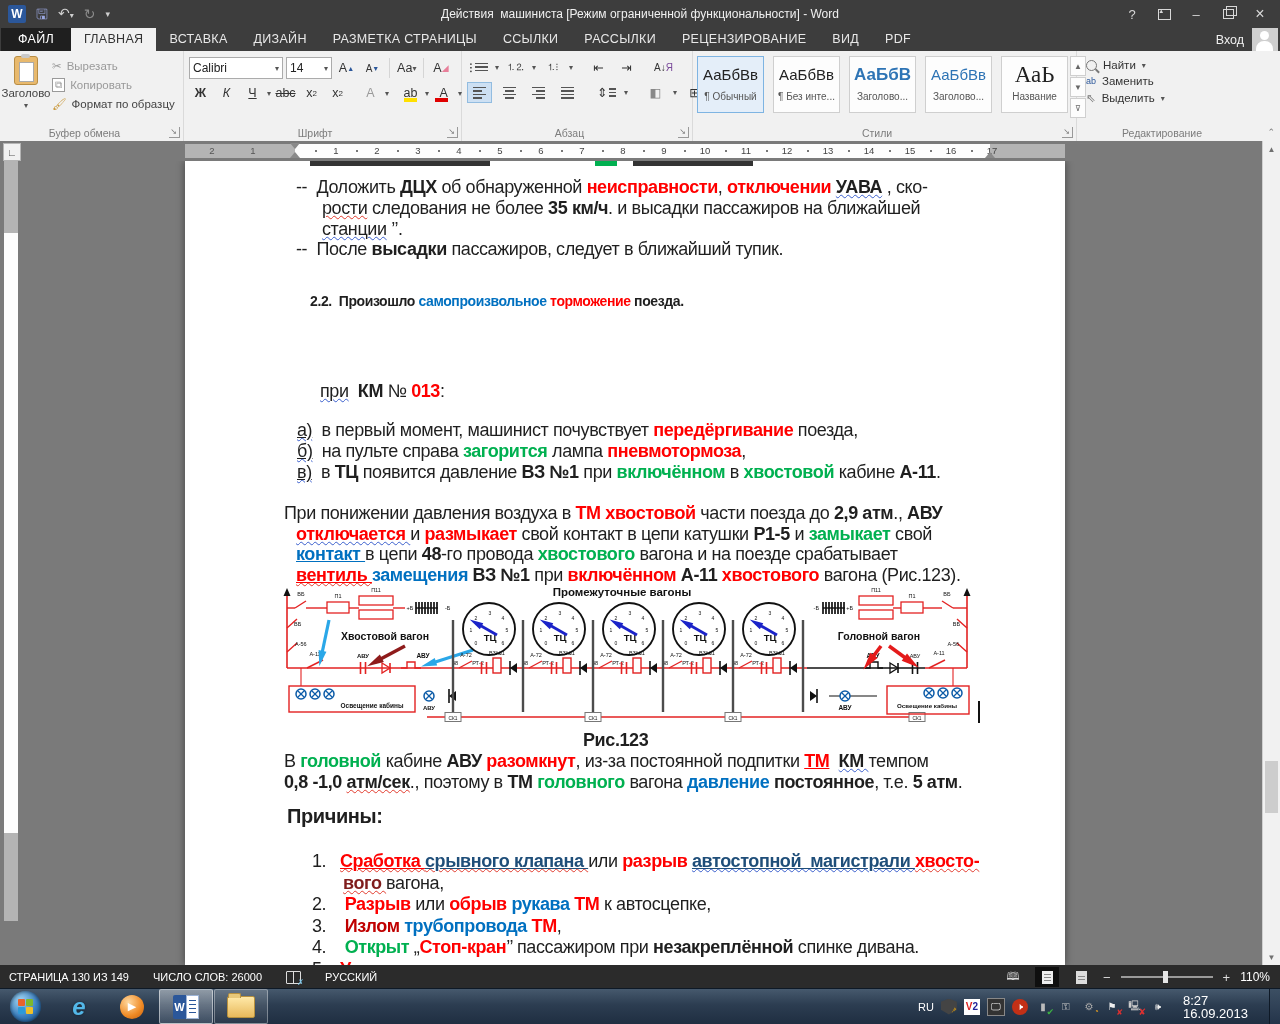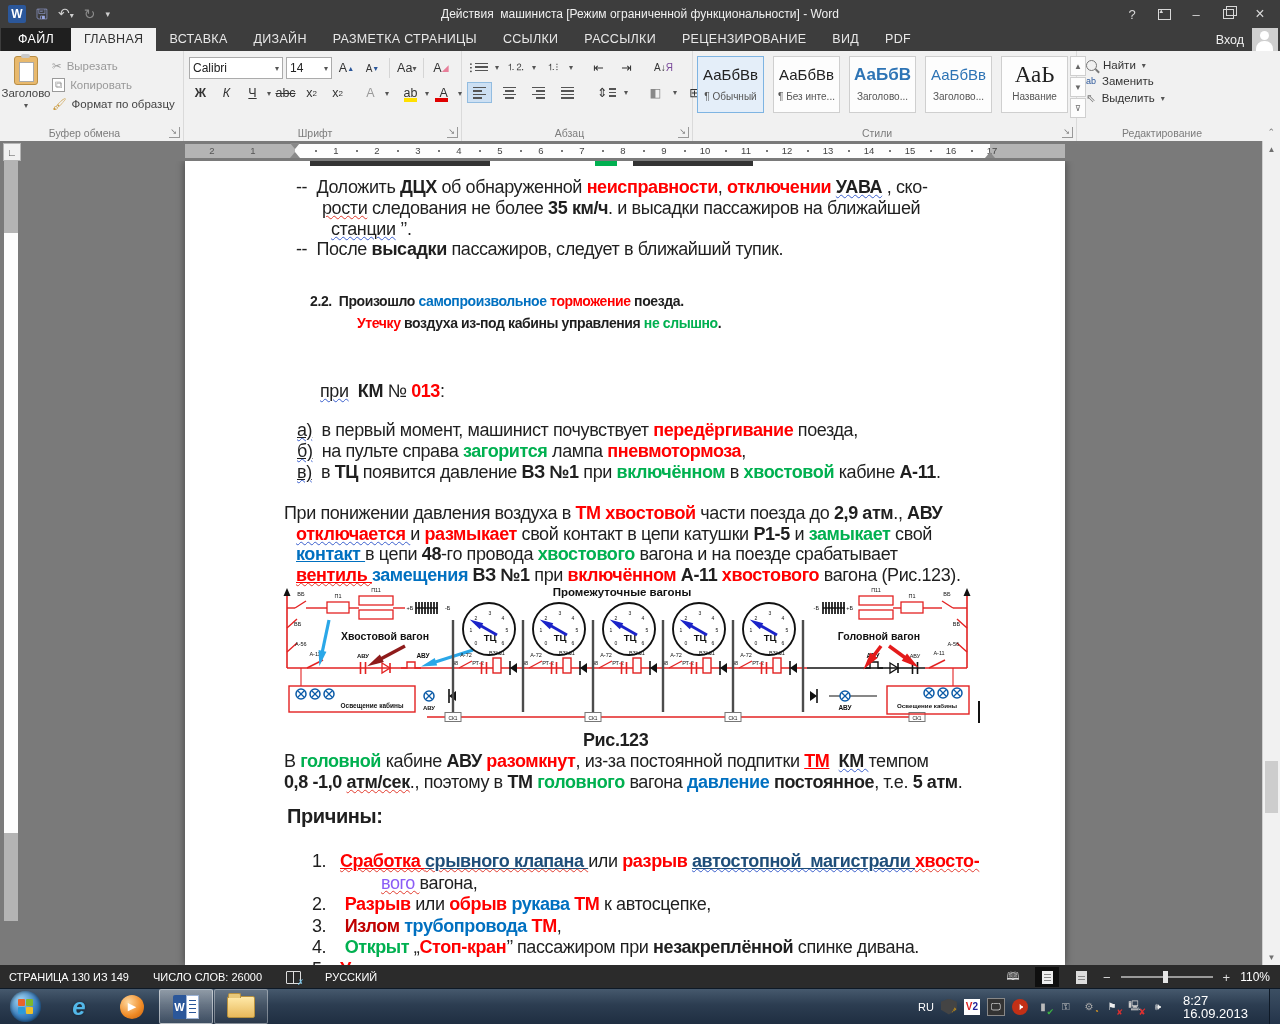--- a/index.html
+++ b/index.html
@@ -692,38 +692,37 @@
         <line x1="663" y1="112" x2="669" y2="106" stroke="#0d5ca8" stroke-width="1.2"></line>
         <circle cx="680" cy="109" r="5" fill="#fff" stroke="#0d5ca8" stroke-width="1.5"></circle>
         <line x1="677" y1="106" x2="683" y2="112" stroke="#0d5ca8" stroke-width="1.2"></line>
         <line x1="677" y1="112" x2="683" y2="106" stroke="#0d5ca8" stroke-width="1.2"></line>
         <text x="650" y="124" font-size="6.2" text-anchor="middle" fill="#111" font-weight="bold" font-family="&quot;Liberation Sans&quot;,sans-serif">Освещение кабины</text>
         <line x1="676" y1="84" x2="676" y2="102" stroke="#e32222" stroke-width="1.1"></line>
       </svg>
     <span class="caret"></span>
   <div class="doc-line" style="left: 111px; top: 16px;"><span style="color: rgb(31, 31, 31);">--  Доложить </span><span style="color: rgb(31, 31, 31); font-weight: bold;">ДЦХ </span><span style="color: rgb(31, 31, 31);">об обнаруженной </span><span style="color: rgb(255, 0, 0); font-weight: bold;">неисправности</span><span style="color: rgb(31, 31, 31);">, </span><span style="color: rgb(255, 0, 0); font-weight: bold;">отключении </span><span style="text-decoration: underline 1px wavy rgb(58, 95, 205);"><span style="color: rgb(31, 31, 31); font-weight: bold;">УАВА</span></span><span style="color: rgb(31, 31, 31);"> , ско-</span></div>
       <div class="doc-line" style="left: 137px; top: 37px;"><span style="text-decoration: underline 1px wavy rgb(226, 59, 46);"><span style="color: rgb(31, 31, 31);">рости</span></span><span style="color: rgb(31, 31, 31);"> следования не более </span><span style="color: rgb(31, 31, 31); font-weight: bold;">35 км/ч</span><span style="color: rgb(31, 31, 31);">. и высадки пассажиров на ближайшей</span></div>
-      <div class="doc-line" style="left: 146px; top: 58px;"><span style="text-decoration: underline 1px wavy rgb(58, 95, 205);"><span style="color: rgb(31, 31, 31);">станции</span></span><span style="color: rgb(31, 31, 31);"> ’’.</span></div>
+      <div class="doc-line" style="left: 137px; top: 58px;"><span style="text-decoration: underline 1px wavy rgb(58, 95, 205);"><span style="color: rgb(31, 31, 31);">станции</span></span><span style="color: rgb(31, 31, 31);"> ’’.</span></div>
       <div class="doc-line" style="left: 111px; top: 78px;"><span style="color: rgb(31, 31, 31);">--  После </span><span style="color: rgb(31, 31, 31); font-weight: bold;">высадки </span><span style="color: rgb(31, 31, 31);">пассажиров, следует в ближайший тупик.</span></div>
       <div class="doc-line h" style="left: 125px; top: 130px;"><span style="color: rgb(31, 31, 31); font-weight: bold;">2.2.  Произошло </span><span style="color: rgb(0, 112, 192); font-weight: bold;">самопроизвольное </span><span style="color: rgb(255, 0, 0); font-weight: bold;">торможение </span><span style="color: rgb(31, 31, 31); font-weight: bold;">поезда.</span></div>
-      <div class="doc-line h" style="left: 172px; top: 152px;"><span style="color: rgb(255, 0, 0); font-weight: bold;">Утечку </span><span style="color: rgb(31, 31, 31); font-weight: bold;">воздуха из-под кабины управления </span><span style="color: rgb(0, 176, 80); font-weight: bold;">не слышно</span><span style="color: rgb(31, 31, 31); font-weight: bold;">.</span></div>
       <div class="doc-line" style="left: 135px; top: 220px;"><span style="text-decoration: underline 1px wavy rgb(58, 95, 205);"><span style="color: rgb(31, 31, 31);">при</span></span><span style="color: rgb(31, 31, 31);">  </span><span style="color: rgb(31, 31, 31); font-weight: bold;">КМ </span><span style="color: rgb(31, 31, 31);">№ </span><span style="color: rgb(255, 0, 0); font-weight: bold;">013</span><span style="color: rgb(31, 31, 31);">:</span></div>
       <div class="doc-line" style="left: 112px; top: 259px;"><span style="text-decoration: underline 1px wavy rgb(58, 95, 205);"><span style="color: rgb(31, 31, 31); text-decoration-line: underline; text-decoration-color: rgb(31, 31, 31);">а)</span></span><span style="color: rgb(31, 31, 31);">  в первый момент, машинист почувствует </span><span style="color: rgb(255, 0, 0); font-weight: bold;">передёргивание </span><span style="color: rgb(31, 31, 31);">поезда,</span></div>
       <div class="doc-line" style="left: 112px; top: 280px;"><span style="text-decoration: underline 1px wavy rgb(58, 95, 205);"><span style="color: rgb(31, 31, 31); text-decoration-line: underline; text-decoration-color: rgb(31, 31, 31);">б)</span></span><span style="color: rgb(31, 31, 31);">  на пульте справа </span><span style="color: rgb(0, 176, 80); font-weight: bold;">загорится </span><span style="color: rgb(31, 31, 31);">лампа </span><span style="color: rgb(255, 0, 0); font-weight: bold;">пневмотормоза</span><span style="color: rgb(31, 31, 31);">,</span></div>
       <div class="doc-line" style="left: 112px; top: 301px;"><span style="text-decoration: underline 1px wavy rgb(58, 95, 205);"><span style="color: rgb(31, 31, 31); text-decoration-line: underline; text-decoration-color: rgb(31, 31, 31);">в)</span></span><span style="color: rgb(31, 31, 31);">  в </span><span style="color: rgb(31, 31, 31); font-weight: bold;">ТЦ </span><span style="color: rgb(31, 31, 31);">появится давление </span><span style="color: rgb(31, 31, 31); font-weight: bold;">ВЗ №1 </span><span style="color: rgb(31, 31, 31);">при </span><span style="color: rgb(0, 176, 80); font-weight: bold;">включённом </span><span style="color: rgb(31, 31, 31);">в </span><span style="color: rgb(0, 176, 80); font-weight: bold;">хвостовой </span><span style="color: rgb(31, 31, 31);">кабине </span><span style="color: rgb(31, 31, 31); font-weight: bold;">А-11</span><span style="color: rgb(31, 31, 31);">.</span></div>
       <div class="doc-line" style="left: 99px; top: 342px;"><span style="color: rgb(31, 31, 31);">При понижении давления воздуха в </span><span style="color: rgb(255, 0, 0); font-weight: bold;">ТМ хвостовой </span><span style="color: rgb(31, 31, 31);">части поезда до </span><span style="color: rgb(31, 31, 31); font-weight: bold;">2,9 атм</span><span style="color: rgb(31, 31, 31);">., </span><span style="color: rgb(31, 31, 31); font-weight: bold;">АВУ</span></div>
       <div class="doc-line" style="left: 111px; top: 363px;"><span style="text-decoration: underline 1px wavy rgb(58, 95, 205);"><span style="color: rgb(255, 0, 0); font-weight: bold;">отключается </span></span><span style="color: rgb(31, 31, 31);">и </span><span style="color: rgb(255, 0, 0); font-weight: bold;">размыкает </span><span style="color: rgb(31, 31, 31);">свой контакт в цепи катушки </span><span style="color: rgb(31, 31, 31); font-weight: bold;">Р1-5 </span><span style="color: rgb(31, 31, 31);">и </span><span style="color: rgb(0, 176, 80); font-weight: bold;">замыкает </span><span style="color: rgb(31, 31, 31);">свой</span></div>
       <div class="doc-line" style="left: 111px; top: 383px;"><span style="color: rgb(0, 112, 192); font-weight: bold; text-decoration-line: underline; text-decoration-color: rgb(0, 112, 192);">контакт </span><span style="color: rgb(31, 31, 31);">в цепи </span><span style="color: rgb(31, 31, 31); font-weight: bold;">48</span><span style="color: rgb(31, 31, 31);">-го провода </span><span style="color: rgb(0, 176, 80); font-weight: bold;">хвостового </span><span style="color: rgb(31, 31, 31);">вагона и на поезде срабатывает</span></div>
       <div class="doc-line" style="left: 111px; top: 404px;"><span style="text-decoration: underline 1px wavy rgb(226, 59, 46);"><span style="color: rgb(255, 0, 0); font-weight: bold; text-decoration-line: underline; text-decoration-color: rgb(255, 0, 0);">вентиль </span></span><span style="color: rgb(0, 112, 192); font-weight: bold;">замещения </span><span style="color: rgb(31, 31, 31); font-weight: bold;">ВЗ №1 </span><span style="color: rgb(31, 31, 31);">при </span><span style="color: rgb(255, 0, 0); font-weight: bold;">включённом </span><span style="color: rgb(31, 31, 31); font-weight: bold;">А-11 </span><span style="color: rgb(255, 0, 0); font-weight: bold;">хвостового </span><span style="color: rgb(31, 31, 31);">вагона (Рис.123).</span></div>
       <div class="doc-line cap" style="left: 398px; top: 569px;"><span style="color: rgb(31, 31, 31); font-weight: bold;">Рис.123</span></div>
       <div class="doc-line" style="left: 99px; top: 590px;"><span style="color: rgb(31, 31, 31);">В </span><span style="color: rgb(0, 176, 80); font-weight: bold;">головной </span><span style="color: rgb(31, 31, 31);">кабине </span><span style="color: rgb(31, 31, 31); font-weight: bold;">АВУ </span><span style="color: rgb(255, 0, 0); font-weight: bold;">разомкнут</span><span style="color: rgb(31, 31, 31);">, из-за постоянной подпитки </span><span style="color: rgb(255, 0, 0); font-weight: bold; text-decoration-line: underline; text-decoration-color: rgb(255, 0, 0);">ТМ</span><span style="color: rgb(31, 31, 31);">  </span><span style="text-decoration: underline 1px wavy rgb(58, 95, 205);"><span style="color: rgb(31, 31, 31); font-weight: bold;">КМ </span></span><span style="color: rgb(31, 31, 31);">темпом</span></div>
       <div class="doc-line" style="left: 99px; top: 611px;"><span style="color: rgb(31, 31, 31); font-weight: bold;">0,8 -1,0 </span><span style="text-decoration: underline 1px wavy rgb(226, 59, 46);"><span style="color: rgb(31, 31, 31); font-weight: bold;">атм/сек</span></span><span style="color: rgb(31, 31, 31);">., поэтому в </span><span style="color: rgb(31, 31, 31); font-weight: bold;">ТМ </span><span style="color: rgb(0, 176, 80); font-weight: bold;">головного </span><span style="color: rgb(31, 31, 31);">вагона </span><span style="color: rgb(0, 112, 192); font-weight: bold;">давление </span><span style="color: rgb(31, 31, 31); font-weight: bold;">постоянное</span><span style="color: rgb(31, 31, 31);">, т.е. </span><span style="color: rgb(31, 31, 31); font-weight: bold;">5 атм</span><span style="color: rgb(31, 31, 31);">.</span></div>
       <div class="doc-line h2" style="left: 102px; top: 645px;"><span style="color: rgb(31, 31, 31); font-weight: bold;">Причины:</span></div>
       <div class="doc-line" style="left: 127px; top: 690px;"><span style="color: rgb(31, 31, 31);">1.   </span><span style="text-decoration: underline 1px wavy rgb(226, 59, 46);"><span style="color: rgb(255, 0, 0); font-weight: bold; text-decoration-line: underline; text-decoration-color: rgb(255, 0, 0);">Сработка </span></span><span style="text-decoration: underline 1px wavy rgb(226, 59, 46);"><span style="color: rgb(31, 78, 121); font-weight: bold; text-decoration-line: underline; text-decoration-color: rgb(31, 78, 121);">срывного клапана </span></span><span style="color: rgb(31, 31, 31);">или </span><span style="color: rgb(255, 0, 0); font-weight: bold;">разрыв </span><span style="text-decoration: underline 1px wavy rgb(58, 95, 205);"><span style="color: rgb(31, 78, 121); font-weight: bold; text-decoration-line: underline; text-decoration-color: rgb(31, 78, 121);">автостопной  магистрали </span></span><span style="text-decoration: underline 1px wavy rgb(226, 59, 46);"><span style="color: rgb(255, 0, 0); font-weight: bold;">хвосто-</span></span></div>
-      <div class="doc-line" style="left: 158px; top: 712px;"><span style="text-decoration: underline 1px wavy rgb(226, 59, 46);"><span style="color: #8b5cf6; font-weight: normal; margin-left: 38px;">вого </span></span><span style="color: rgb(31, 31, 31);">вагона,</span></div>
+      <div class="doc-line" style="left: 158px; top: 712px;"><span style="text-decoration: underline 1px wavy rgb(226, 59, 46);"><span style="color: #7f1d1d; font-weight: bold;">вого </span></span><span style="color: rgb(31, 31, 31);">вагона,</span></div>
       <div class="doc-line" style="left: 127px; top: 733px;"><span style="color: rgb(31, 31, 31);">2.    </span><span style="color: rgb(255, 0, 0); font-weight: bold;">Разрыв </span><span style="color: rgb(31, 31, 31);">или </span><span style="color: rgb(255, 0, 0); font-weight: bold;">обрыв </span><span style="color: rgb(0, 112, 192); font-weight: bold;">рукава </span><span style="color: rgb(255, 0, 0); font-weight: bold;">ТМ </span><span style="color: rgb(31, 31, 31);">к автосцепке,</span></div>
       <div class="doc-line" style="left: 127px; top: 755px;"><span style="color: rgb(31, 31, 31);">3.    </span><span style="color: rgb(192, 0, 0); font-weight: bold;">Излом </span><span style="color: rgb(0, 112, 192); font-weight: bold;">трубопровода </span><span style="color: rgb(255, 0, 0); font-weight: bold;">ТМ</span><span style="color: rgb(31, 31, 31);">,</span></div>
       <div class="doc-line" style="left: 127px; top: 776px;"><span style="color: rgb(31, 31, 31);">4.    </span><span style="color: rgb(0, 176, 80); font-weight: bold;">Открыт</span><span style="color: rgb(31, 31, 31);"> „</span><span style="color: rgb(255, 0, 0); font-weight: bold;">Стоп-кран</span><span style="color: rgb(31, 31, 31);">’’ пассажиром при </span><span style="color: rgb(31, 31, 31); font-weight: bold;">незакреплённой </span><span style="color: rgb(31, 31, 31);">спинке дивана.</span></div>
       <div class="doc-line" style="left: 127px; top: 798px;"><span style="color: rgb(31, 31, 31);">5.   </span><span style="color: rgb(255, 0, 0); font-weight: bold;">Утечка </span><span style="color: rgb(31, 31, 31);">воздуха между </span><span style="text-decoration: underline 1px wavy rgb(58, 95, 205);"><span style="color: rgb(0, 112, 192); font-weight: bold;">плоскостями </span></span><span style="text-decoration: underline 1px wavy rgb(226, 59, 46);"><span style="color: rgb(255, 0, 0); font-weight: bold;">золотников </span></span><span style="color: rgb(31, 31, 31);">из уплотнительных колец</span></div>
     </div>
 </div>
 
 <div class="vscroll">
   <span class="sarr" style="top:0">▲</span>
   <span class="sthumb"></span>

